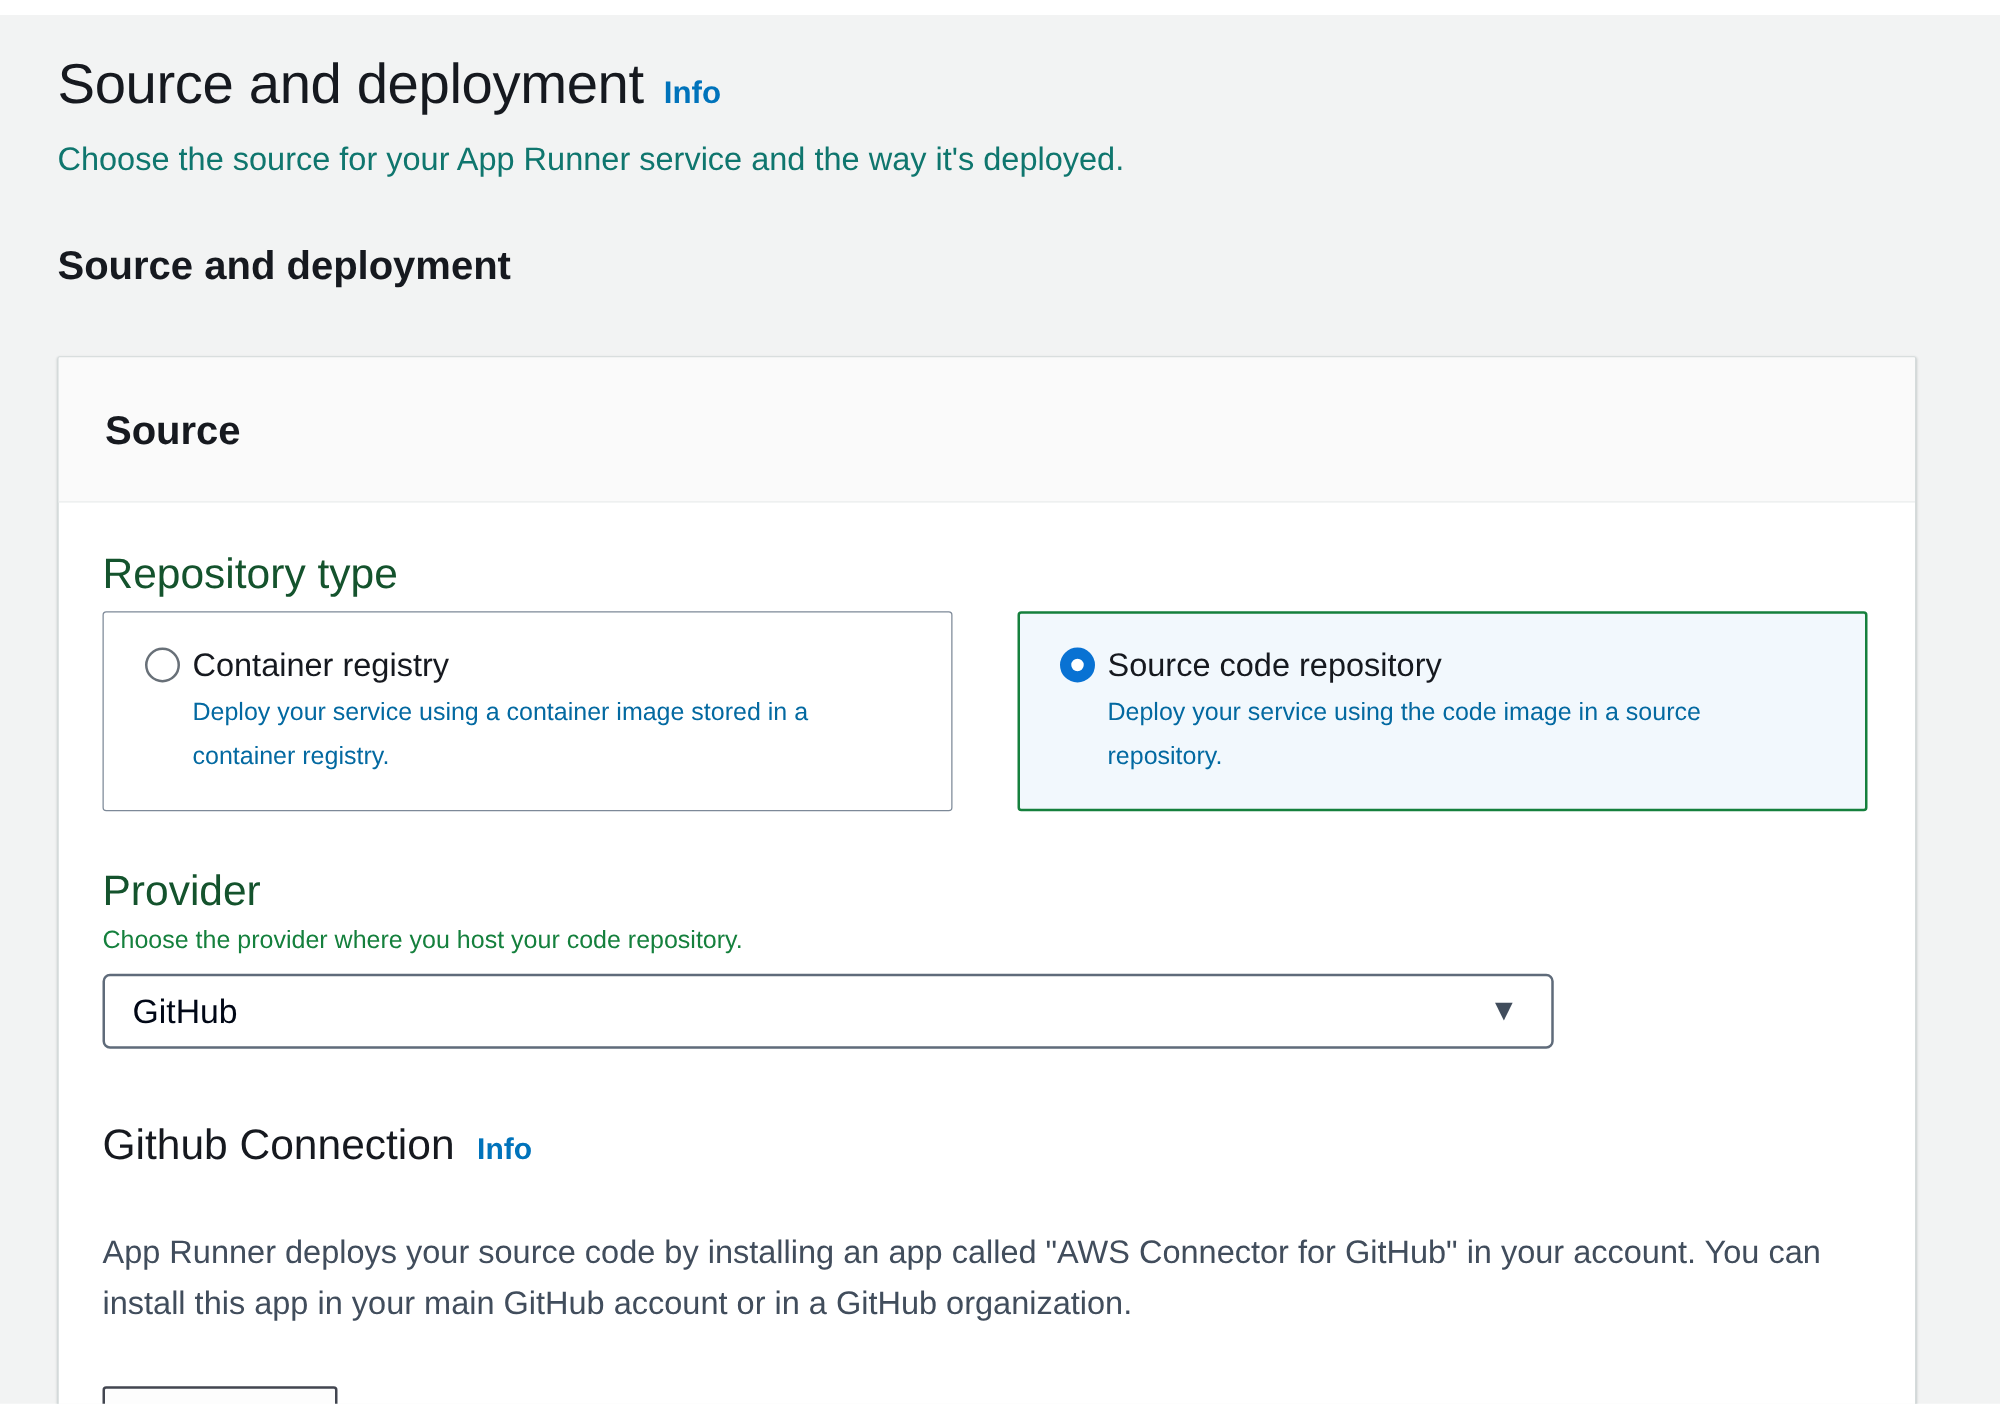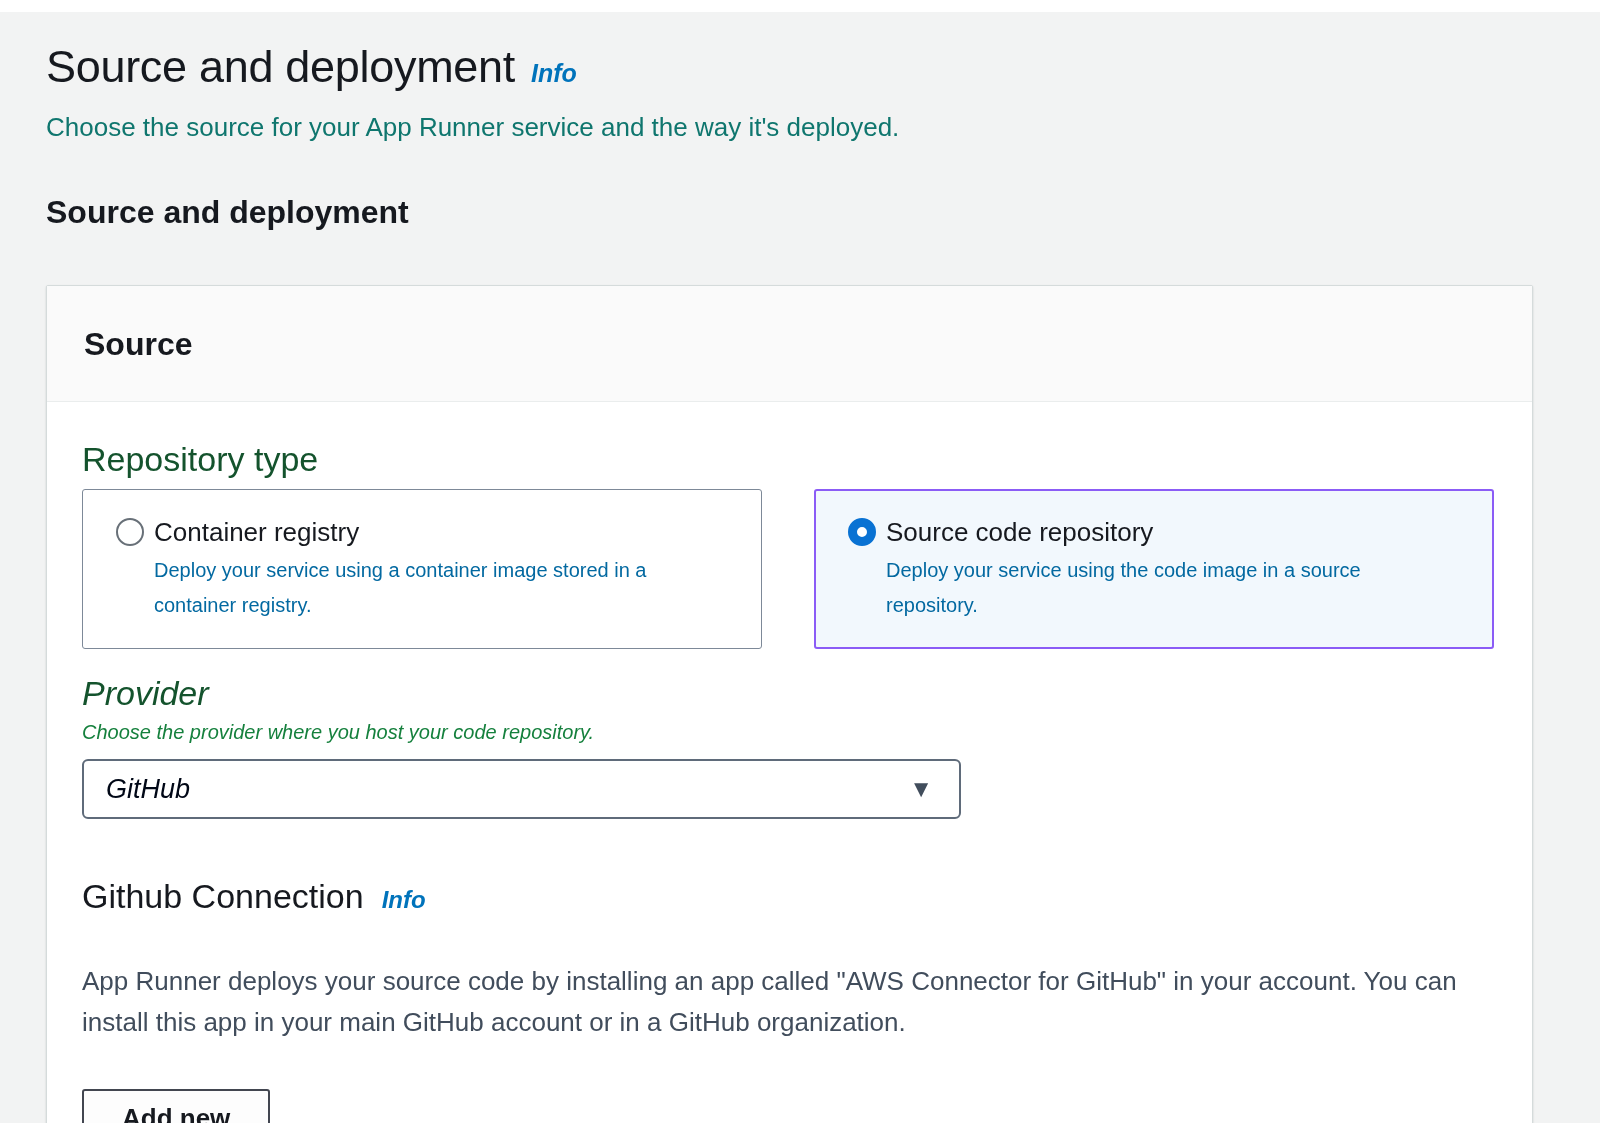--- a/index.html
+++ b/index.html
@@ -23,21 +23,20 @@
     line-height: 1.2;
   }
   .info-link {
     color: #0073bb;
     font-size: 25px;
     font-weight: 700;
     text-decoration: none;
     margin-left: 16px;
     cursor: pointer;
     white-space: nowrap;
-    font-style: italic;
   }
   .page-subtitle {
     margin-top: 16px;
     font-size: 26px;
     line-height: 34px;
     color: #0f766e;
   }
 
   
   h2.section-heading {
@@ -93,21 +92,21 @@
     border: 1px solid #7d8998;
     border-radius: 3px;
     background: #ffffff;
     padding: 25px 24px 25px 33px;
     display: flex;
     align-items: flex-start;
     min-height: 140px;
     cursor: pointer;
   }
   .tile.selected {
-    border: 2px solid #8b5cf6;
+    border: 2px solid #15803d;
     background: #f2f8fd;
     padding: 24px 23px 24px 32px;
   }
   .radio {
     flex: 0 0 auto;
     width: 28px;
     height: 28px;
     border-radius: 50%;
     margin-top: 3px;
     background: #ffffff;
@@ -122,24 +121,24 @@
   }
   .tile-desc {
     margin-top: 4px;
     font-size: 20px;
     line-height: 35px;
     color: #0369a1;
     max-width: 560px;
   }
 
   
-  .provider-field { margin-top: 28px; font-style: italic; }
+  .provider-field { margin-top: 48px; }
   .select {
     margin-top: 12px;
-    width: 879px;
+    width: 1161px;
     height: 60px;
     border: 2px solid #5f6b7a;
     border-radius: 6px;
     background: #ffffff;
     display: flex;
     align-items: center;
     justify-content: space-between;
     padding: 0 26px 0 22px;
     cursor: pointer;
   }

